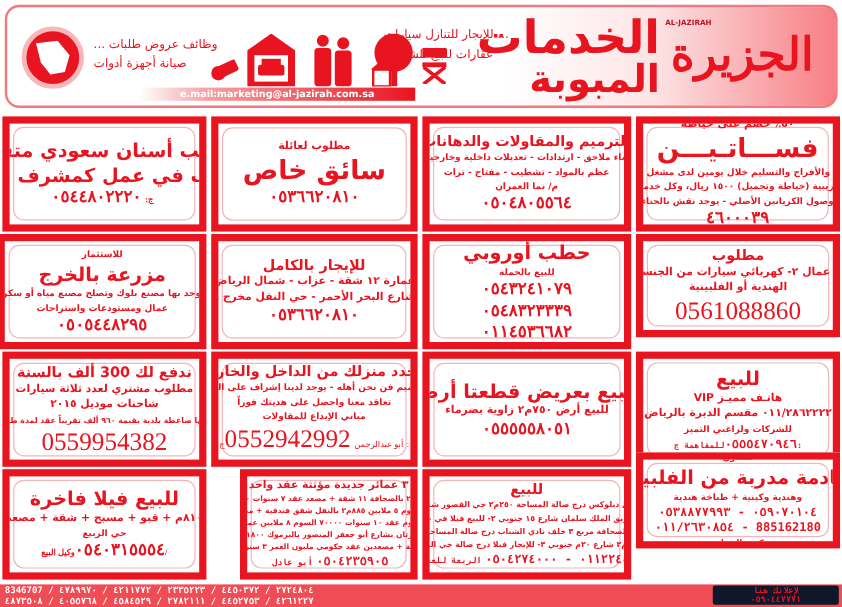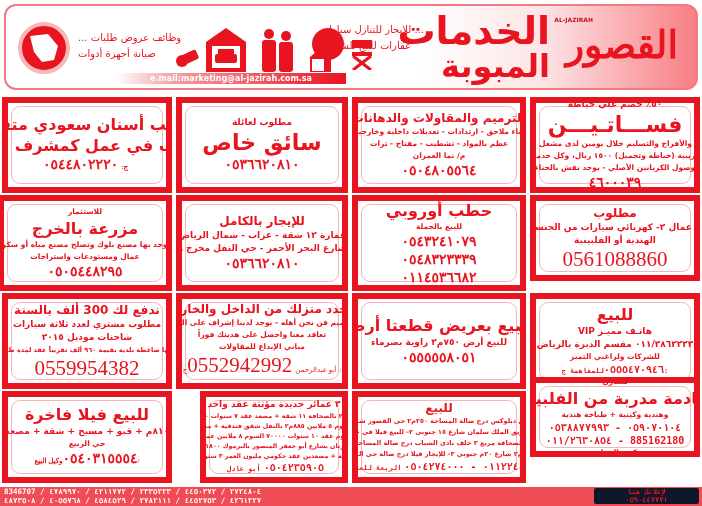--- a/index.html
+++ b/index.html
@@ -55,21 +55,21 @@
     .footer-box {
       position: absolute; right: 3px; top: 1px; width: 105px; height: 16px; background: #0f172a;
       color: #e8141f; text-align: center; font-size: 7px; line-height: 8px; border-radius: 2px;
     }
   </style>
 </head>
 <body>
 
 <div class="header">
   <div class="logo-area">
-    <span class="logo-word">القصور</span>
+    <span class="logo-word">الجزيرة</span>
     <span class="logo-en">AL-JAZIRAH</span>
     <span class="logo-title1">الخدمات</span>
     <span class="logo-title2">المبوبة</span>
   </div>
   <span class="tag" style="right:272px; top:18px;">... للإيجار للتنازل سيارات</span>
   <span class="tag" style="right:285px; top:34px;">عقارات للبيع للشراء</span>
   <span class="tag" style="left:72px; top:26px;">وظائف عروض طلبات ...</span>
   <span class="tag" style="left:72px; top:42px;">صيانة أجهزة أدوات</span>
 
   <div class="icons">

